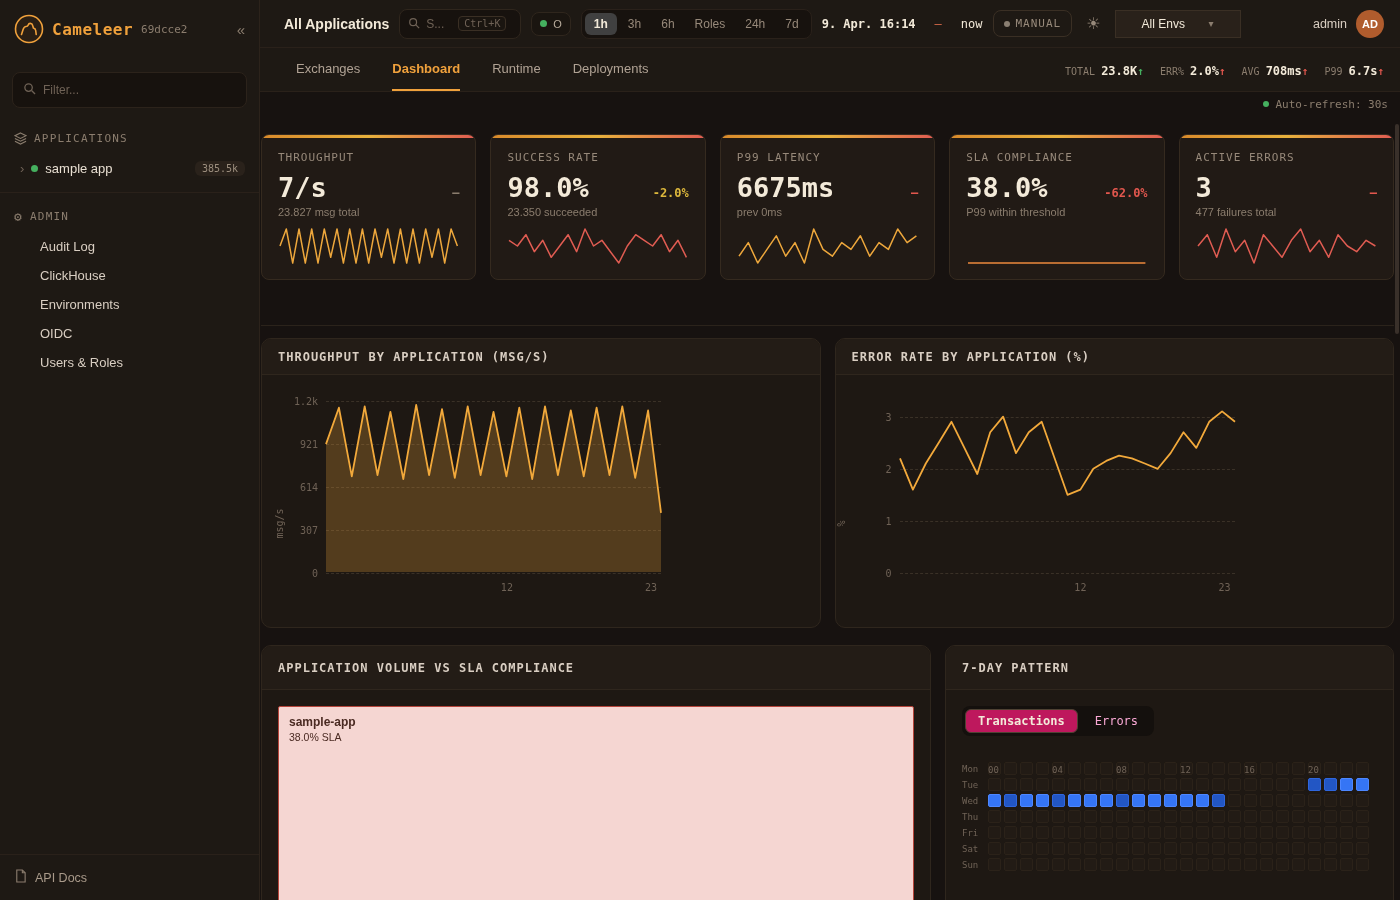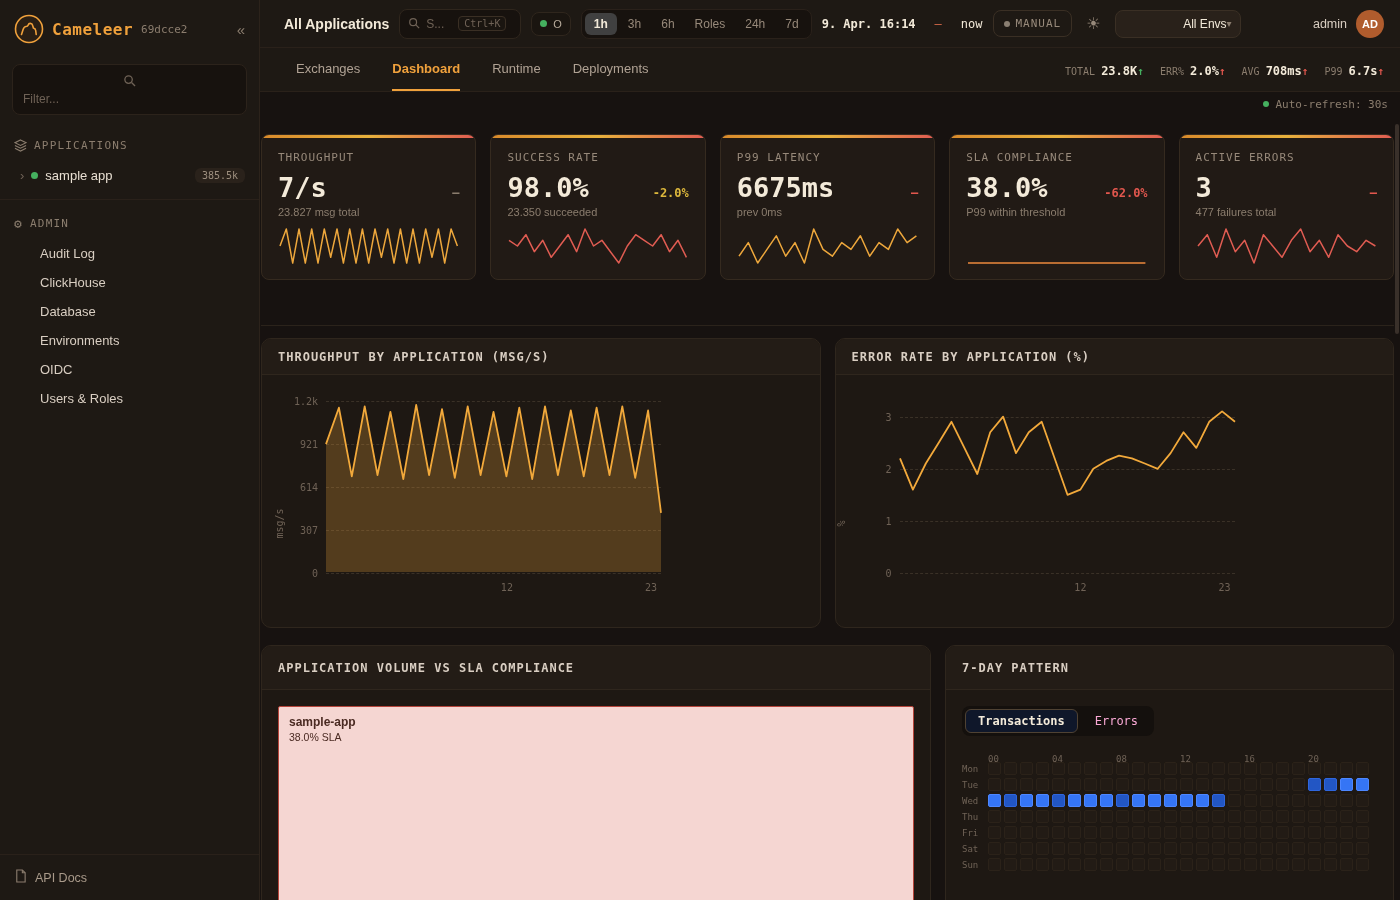--- a/index.html
+++ b/index.html
@@ -7,21 +7,21 @@
   body { font-family:"Liberation Sans", sans-serif; color:#e8dfd2; }
   .app { display:flex; width:1400px; height:900px; }
 
   
   .sidebar { width:260px; flex-shrink:0; background:#1e1914; border-right:1px solid #2c231b; display:flex; flex-direction:column; }
   .logo-row { display:flex; align-items:center; gap:8px; padding:14px 14px 12px 14px; }
   .logo-mark svg { display:block; }
   .brand { font-family:"DejaVu Sans Mono", monospace; font-weight:bold; font-size:16px; color:#f0a13c; letter-spacing:.5px; }
   .instance { font-family:"DejaVu Sans Mono", monospace; font-size:11px; color:#8b7d6e; }
   .collapse-btn { margin-left:auto; color:#8b7d6e; font-size:15px; cursor:pointer; }
-  .filter-wrap { margin:8px 12px 16px 12px; display:flex; align-items:center; gap:1px; background:#17120e; border:1px solid #2c231b; border-radius:8px; padding:8px 10px;flex-direction:column; }
+  .filter-wrap { margin:16px 12px 16px 12px; display:flex; align-items:center; gap:7px; background:#17120e; border:1px solid #2c231b; border-radius:8px; padding:8px 10px; }
   .filter-wrap svg { flex-shrink:0; color:#6f6256; }
   .filter-wrap input { background:transparent; border:none; outline:none; color:#d9cec2; font-size:12px; width:100%; font-family:"Liberation Sans",sans-serif; }
   .filter-wrap input::placeholder { color:#6f6256; }
   .section-label { display:flex; align-items:center; gap:7px; padding:8px 14px; font-size:11px; letter-spacing:1.2px; color:#8b7d6e; font-family:"DejaVu Sans Mono", monospace; }
   .section-label .sec-icon { color:#8b7d6e; font-size:13px; display:flex; align-items:center; }
   .app-item { display:flex; align-items:center; gap:7px; padding:8px 14px 8px 20px; cursor:pointer; }
   .chev { color:#6f6256; font-size:13px; }
   .dot { width:7px; height:7px; border-radius:50%; display:inline-block; }
   .dot.green { background:#45b05f; }
   .app-label { font-size:13px; color:#e8dfd2; }
@@ -46,21 +46,21 @@
   .range-group { display:flex; align-items:center; gap:2px; background:#17120e; border:1px solid #2a211a; border-radius:8px; padding:3px; }
   .range-btn { border:none; background:transparent; color:#97897a; font-size:12px; padding:4px 9px; border-radius:6px; cursor:pointer; font-family:"Liberation Sans",sans-serif; white-space:nowrap; }
   .range-btn.active { background:#404040; color:#f3ead9; font-weight:bold; }
   .date-group { display:flex; align-items:center; gap:19px; font-family:"DejaVu Sans Mono",monospace; font-size:12px; white-space:nowrap; cursor:pointer; }
   .date-val { color:#f3ead9; font-weight:bold; }
   .range-sep { color:#d86a4a; }
   .now-val { color:#f3ead9; }
   .manual-btn { display:flex; align-items:center; gap:6px; border:1px solid #3a2f24; background:transparent; border-radius:8px; padding:6px 10px; color:#97897a; font-family:"DejaVu Sans Mono",monospace; font-size:11px; letter-spacing:1px; cursor:pointer; white-space:nowrap; }
   .manual-btn .dot { background:#8a7f72; width:6px; height:6px; }
   .icon-btn { background:transparent; border:none; color:#97897a; font-size:16px; cursor:pointer; padding:4px; }
-  .env-select { display:flex; align-items:center; justify-content:flex-end; background:#29211a; border:1px solid #3a2f24; border-radius:8px; padding:6px 8px; width:126px; font-size:12px; color:#f3ead9; cursor:pointer; }
+  .env-select { display:flex; align-items:center; justify-content:space-between; background:#29211a; border:1px solid #3a2f24; border-radius:0; padding:6px 26px; width:126px; font-size:12px; color:#f3ead9; cursor:pointer; }
   .env-select .caret { color:#8b7d6e; font-size:10px; }
   .user-group { margin-left:auto; display:flex; align-items:center; gap:9px; }
   .username { font-size:12.5px; color:#d9cec2; }
   .avatar { width:28px; height:28px; border-radius:50%; background:#b05c2d; color:#fff; font-size:11px; font-weight:bold; display:flex; align-items:center; justify-content:center; cursor:pointer; }
 
   .tabbar { height:44px; flex-shrink:0; background:#1e1914; border-bottom:1px solid #2a211a; display:flex; align-items:stretch; padding:0 16px 0 36px; }
   .tab-list { display:flex; gap:32px; }
   .tab { display:flex; align-items:center; font-size:13px; color:#b0a294; cursor:pointer; border-bottom:2px solid transparent; }
   .tab.active { color:#f0a13c; border-bottom-color:#f0a13c; font-weight:bold; }
   .stat-group { margin-left:auto; display:flex; align-items:center; gap:16px; font-family:"DejaVu Sans Mono",monospace; white-space:nowrap; }
@@ -105,23 +105,23 @@
   .bottom-row { display:grid; grid-template-columns:670px 1fr; gap:14px; margin-top:17px; }
   .bottom-row .panel { height:380px; }
   .bottom-row .panel-header { height:44px; }
   .treemap-body { padding:16px; }
   .treemap-rect { border:1px solid #b5443a; border-radius:2px; height:300px; padding:8px 10px; cursor:pointer; }
   .tm-name { font-size:12px; font-weight:bold; font-family:"Liberation Sans",sans-serif; }
   .tm-sla { font-size:10.5px; margin-top:2px; }
   .heatmap-body { padding:16px 16px 0 16px; }
   .hm-tabs { display:inline-flex; gap:4px; background:#14100d; padding:3px; border-radius:8px; }
   .hm-tab { font-family:"DejaVu Sans Mono",monospace; font-size:12px; padding:4px 12px; border-radius:6px; background:transparent; border:1px solid transparent; color:#f9a8d4; cursor:pointer; }
-  .hm-tab.active { background:#0f172a; border-color:#4f4233; color:#f3ead9; font-weight:bold; }
+  .hm-tab.active { background:#be185d; border-color:#4f4233; color:#f3ead9; font-weight:bold; }
   .hm-hours { position:relative; height:13px; margin-top:13px; }
-  .hm-hours span { position:absolute; top:5px; font-family:"DejaVu Sans Mono",monospace; font-size:9px; color:#6f6256; }
+  .hm-hours span { position:absolute; top:16px; font-family:"DejaVu Sans Mono",monospace; font-size:9px; color:#6f6256; }
   .hm-row { display:flex; align-items:center; gap:3px; margin-bottom:3px; }
   .hm-rowlabel { width:23px; flex-shrink:0; font-family:"DejaVu Sans Mono",monospace; font-size:9px; color:#6f6256; }
   .hm-cell { width:13px; height:13px; border-radius:2px; background:#221b15; border:1px solid #2b2219; flex-shrink:0; }
   .hm-cell.v1 { background:#2256c4; border-color:#2f66dd; }
   .hm-cell.v2 { background:#3575f5; border-color:#4d87ff; }
 </style>
 </head>
 <body>
 
 <div class="app">
@@ -169,21 +169,20 @@
     <div class="sb-divider"></div>
 
     <div class="section-label">
       <span class="sec-icon">⚙</span>
       <span>ADMIN</span>
     </div>
 
     <nav>
         <div class="admin-item">Audit Log</div>
         <div class="admin-item">ClickHouse</div>
-        <div class="admin-item">Database</div>
         <div class="admin-item">Environments</div>
         <div class="admin-item">OIDC</div>
         <div class="admin-item">Users &amp; Roles</div>
       </nav>
 
     <div class="sidebar-footer">
       <div class="api-docs">
         <span>
           <svg width="13" height="14" viewBox="0 0 14 15">
               <path d="M3 1 h6 l3 3 v10 h-9 z" fill="none" stroke="currentColor" stroke-width="1.2"></path>

